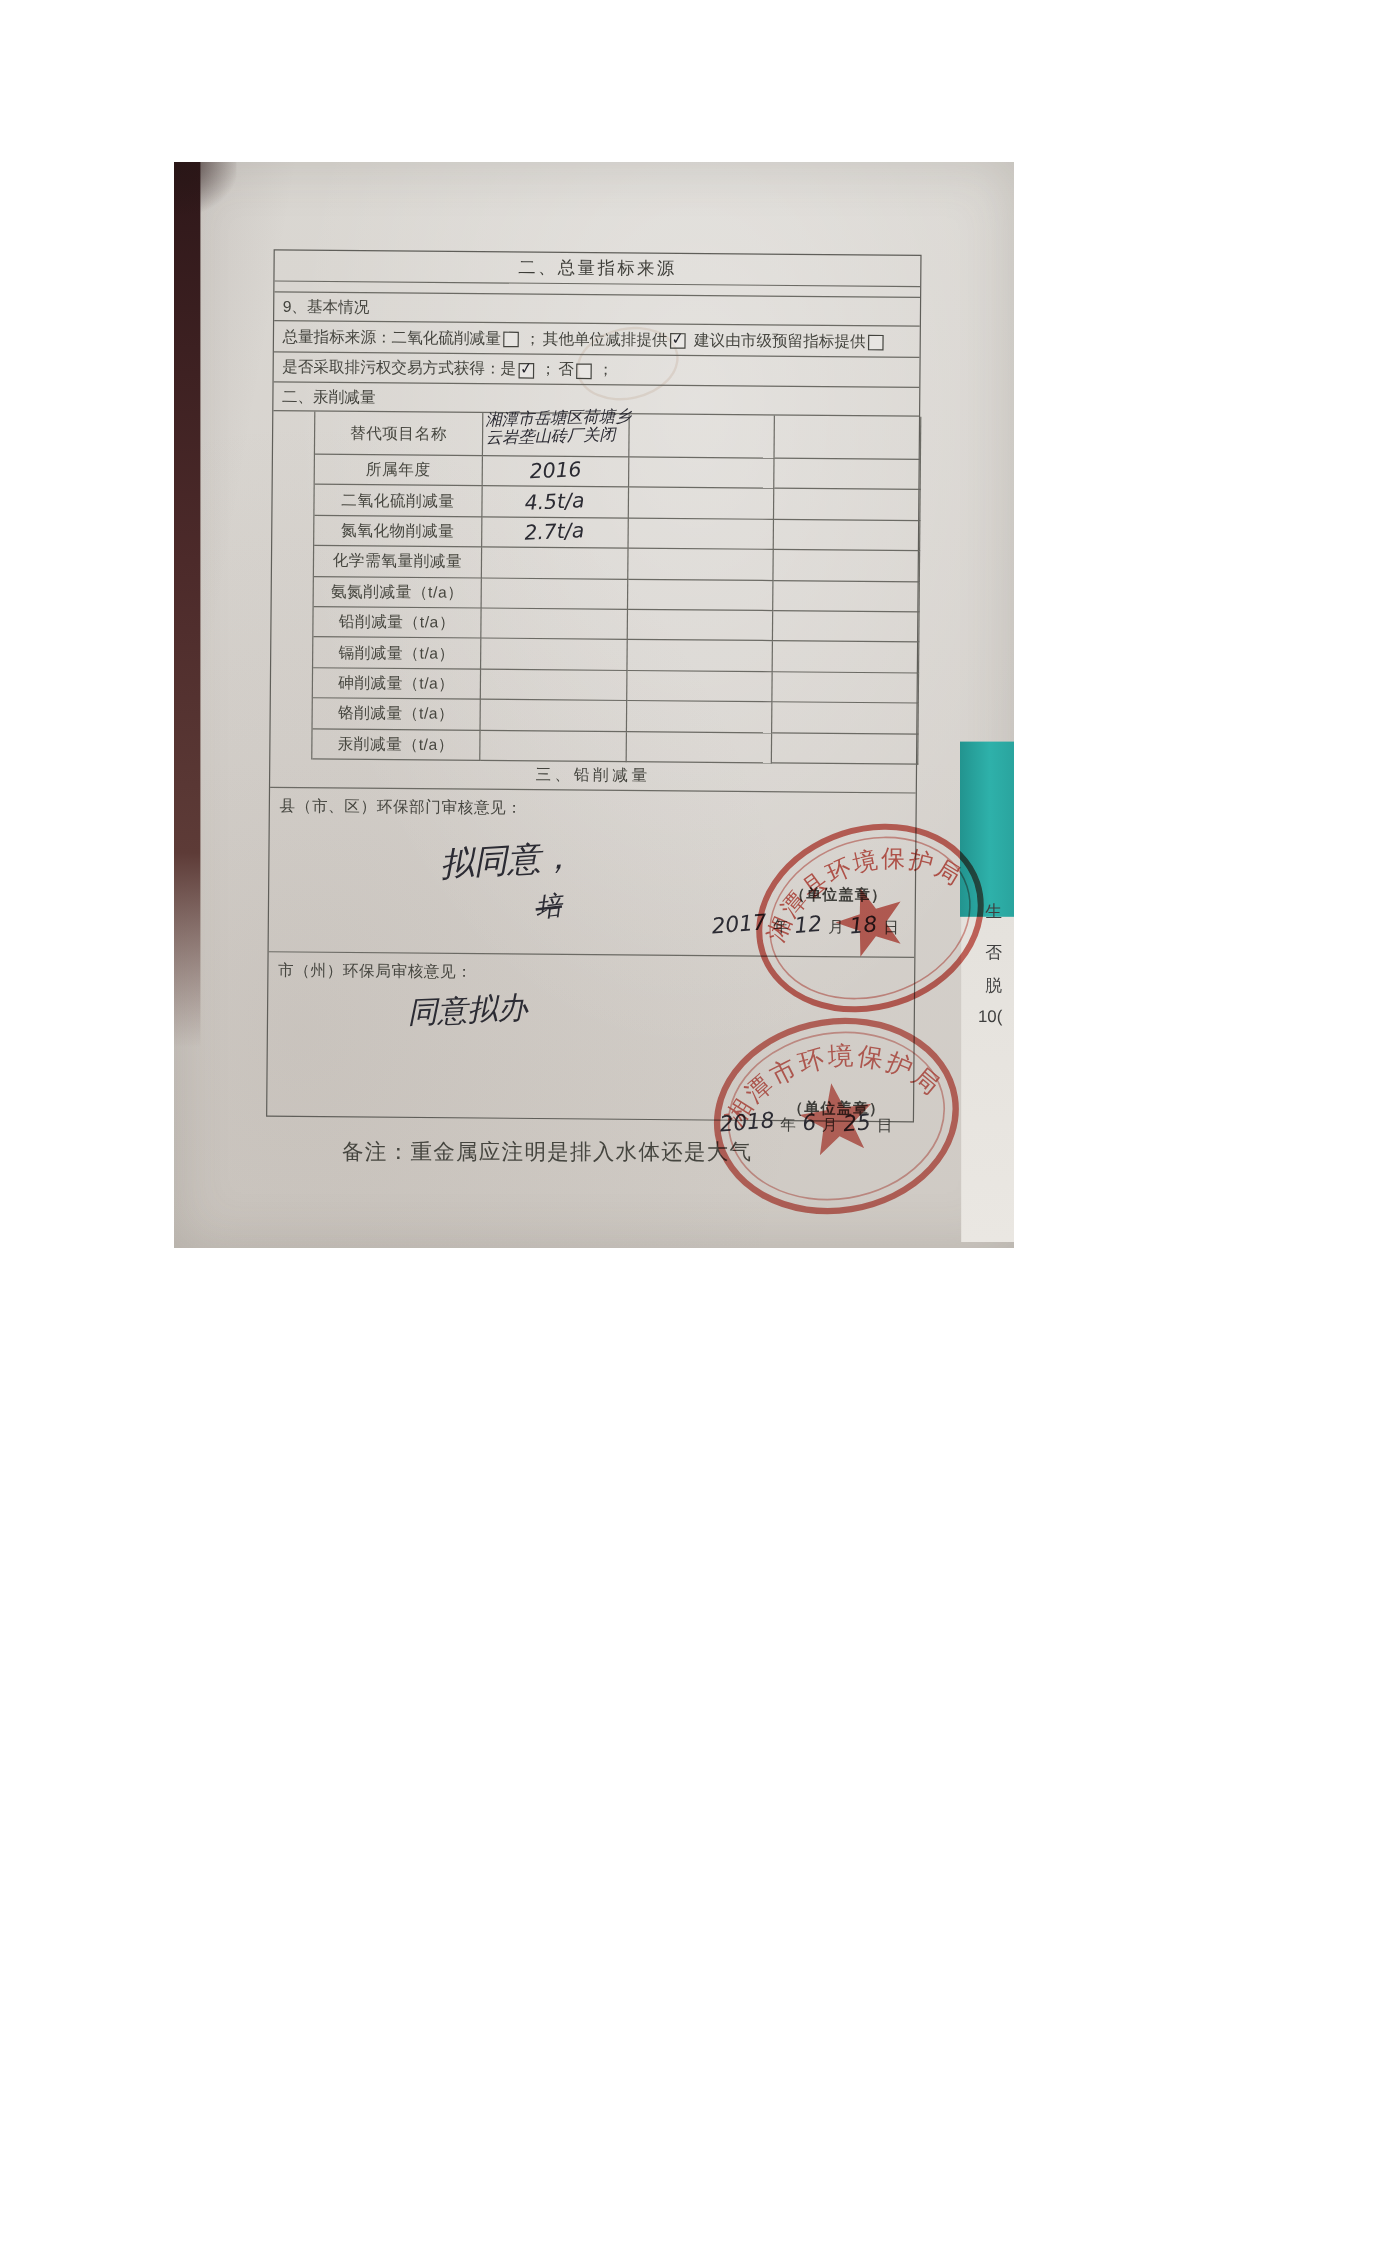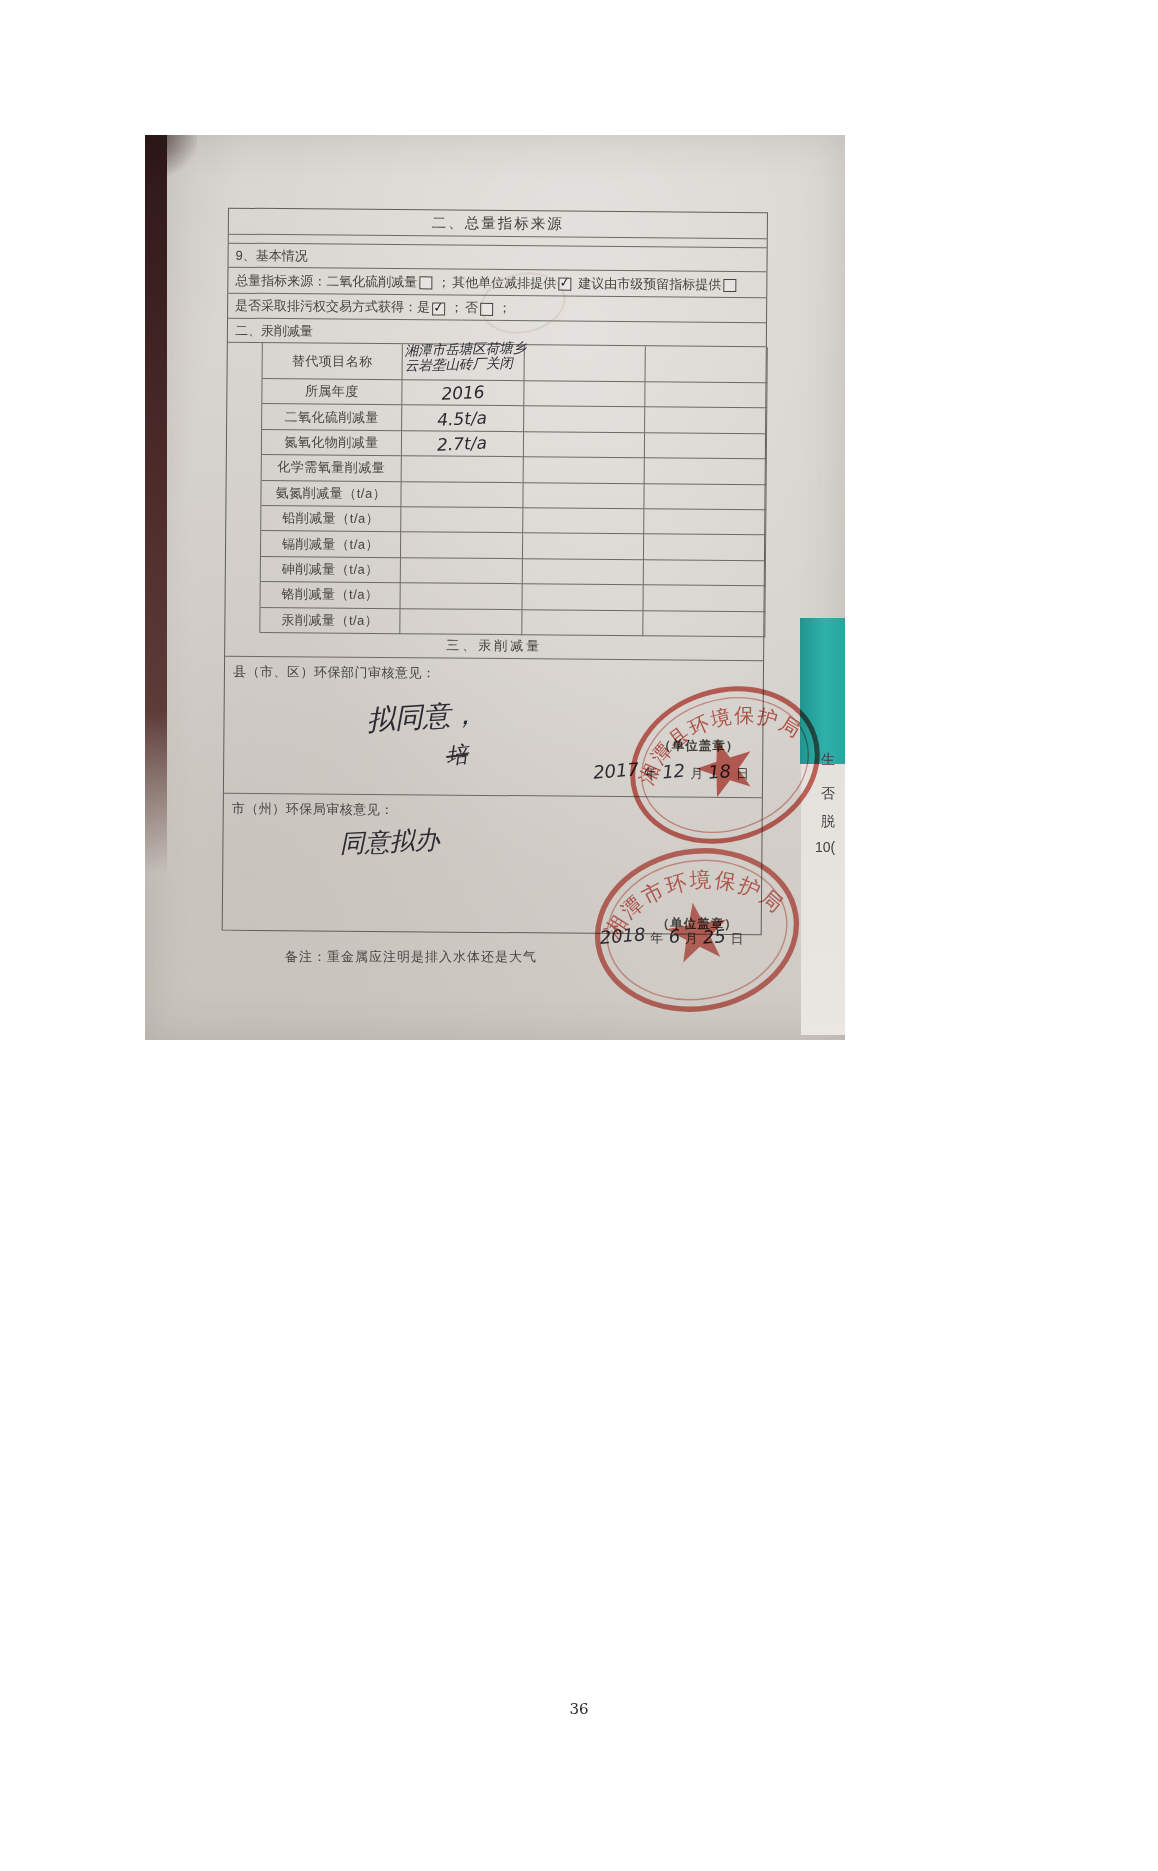--- a/index.html
+++ b/index.html
@@ -91,21 +91,21 @@
   .hw-agree { position:absolute; left:116px; top:30px; font-size:25px; transform:rotate(-3deg); }
   .seal-note { position:absolute; right:23px; font-size:12.5px; color:#3e3e3a; letter-spacing:1px;font-weight:bold; }
   .sn-county { top:77px; }
   .sn-city { top:118px; }
   .date-line { position:absolute; white-space:nowrap; }
   .dl-county { right:8px; top:100px; }
   .dl-city { right:12px; top:128px; }
   .date-line .dt { font-size:13px; color:#3c3c38; margin:0 5px; }
   .date-line .hw { font-size:18px; transform:rotate(-5deg); display:inline-block; }
 
-  .note-line { position:absolute; left:140px; top:813px; font-size:13px; color:#45453f; letter-spacing:1px;text-align:center; }
+  .note-line { position:absolute; left:140px; top:813px; font-size:18px; color:#45453f; letter-spacing:1px;text-align:center; }
 
   
   .stamp { position:absolute; mix-blend-mode:multiply; opacity:.88; }
   .stamp1 { left:480px; top:550px; transform:rotate(-18deg); }
   .stamp2 { left:442px; top:710px; transform:rotate(-9deg); }
 
   .pageno { position:absolute; left:0; width:100%; top:1700px; text-align:center;
     font-family:"DejaVu Serif","Liberation Serif",serif; font-size:15px; color:#2c2c2c; }
 </style>
 </head>
@@ -240,21 +240,21 @@
         </div>
         <div class="trow">
           <div class="tl">汞削减量（t/a）</div>
           <div class="tv"></div>
             <div class="tv"></div>
             <div class="tv"></div>
         </div>
       </div>
 
       <div class="row r-h3">
-        <span>三、汞削减量</span>
+        <span>三、铅削减量</span>
       </div>
 
       <div class="blk blk-county">
         <div class="blk-label">县（市、区）环保部门审核意见：</div>
         <div class="hw hw-approve">拟同意，</div>
         <div class="hw hw-sign">培</div>
         <div class="seal-note sn-county">（单位盖章）</div>
         <div class="date-line dl-county">
           <span class="hw">2017</span><span class="dt">年</span><span class="hw">12</span><span class="dt">月</span><span class="hw">18</span><span class="dt">日</span>
         </div>
@@ -292,15 +292,14 @@
           <path id="arc2" d="M 18 92 A 84 66 0 0 1 182 92" fill="none"></path>
         </defs>
       <text font-size="20" fill="#c2392e" letter-spacing="2" opacity=".85">
         <textPath href="#arc2" xlink:href="#arc2" startOffset="50%" text-anchor="middle">湘潭市环境保护局</textPath>
       </text>
       <polygon fill="#c2392e" opacity=".8" points="100,54 107.1,74.3 128.5,74.7 111.4,87.7 117.6,108.3 100,96 82.4,108.3 88.6,87.7 71.5,74.7 92.9,74.3"></polygon>
     </svg>
 
   </div>
 
-  <div class="pageno">36</div>
 
 </div>
 
 </body></html>

